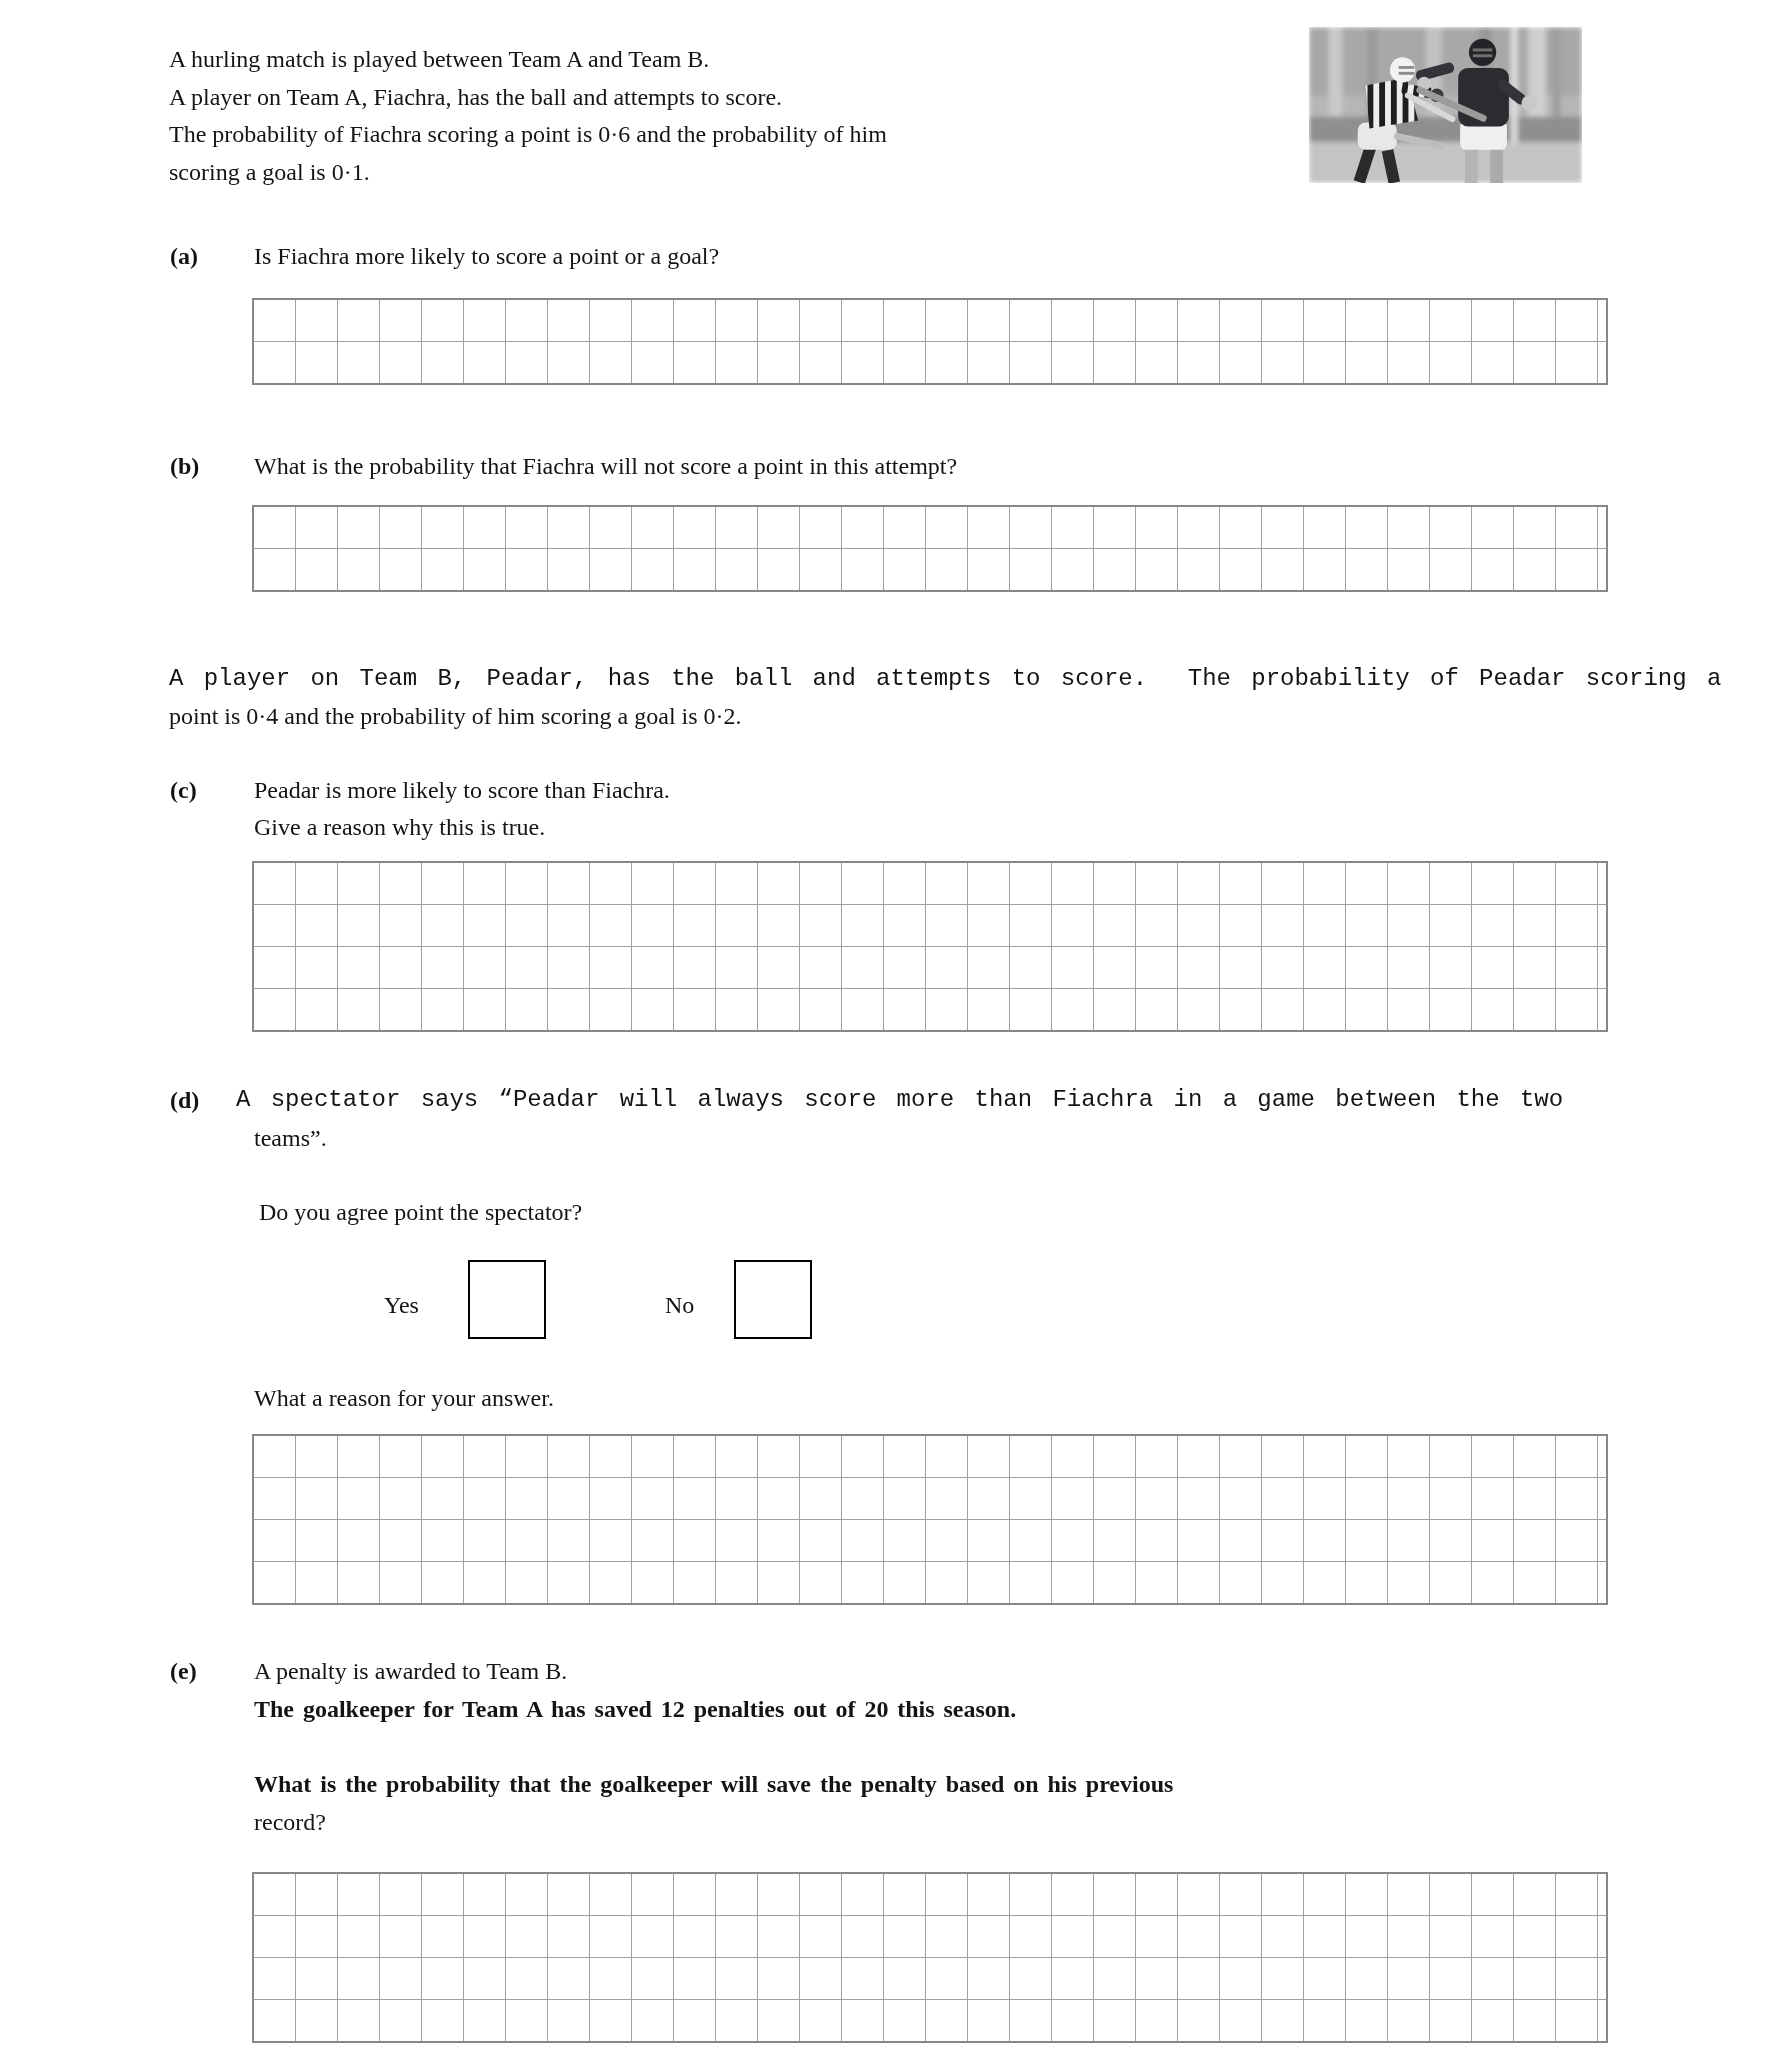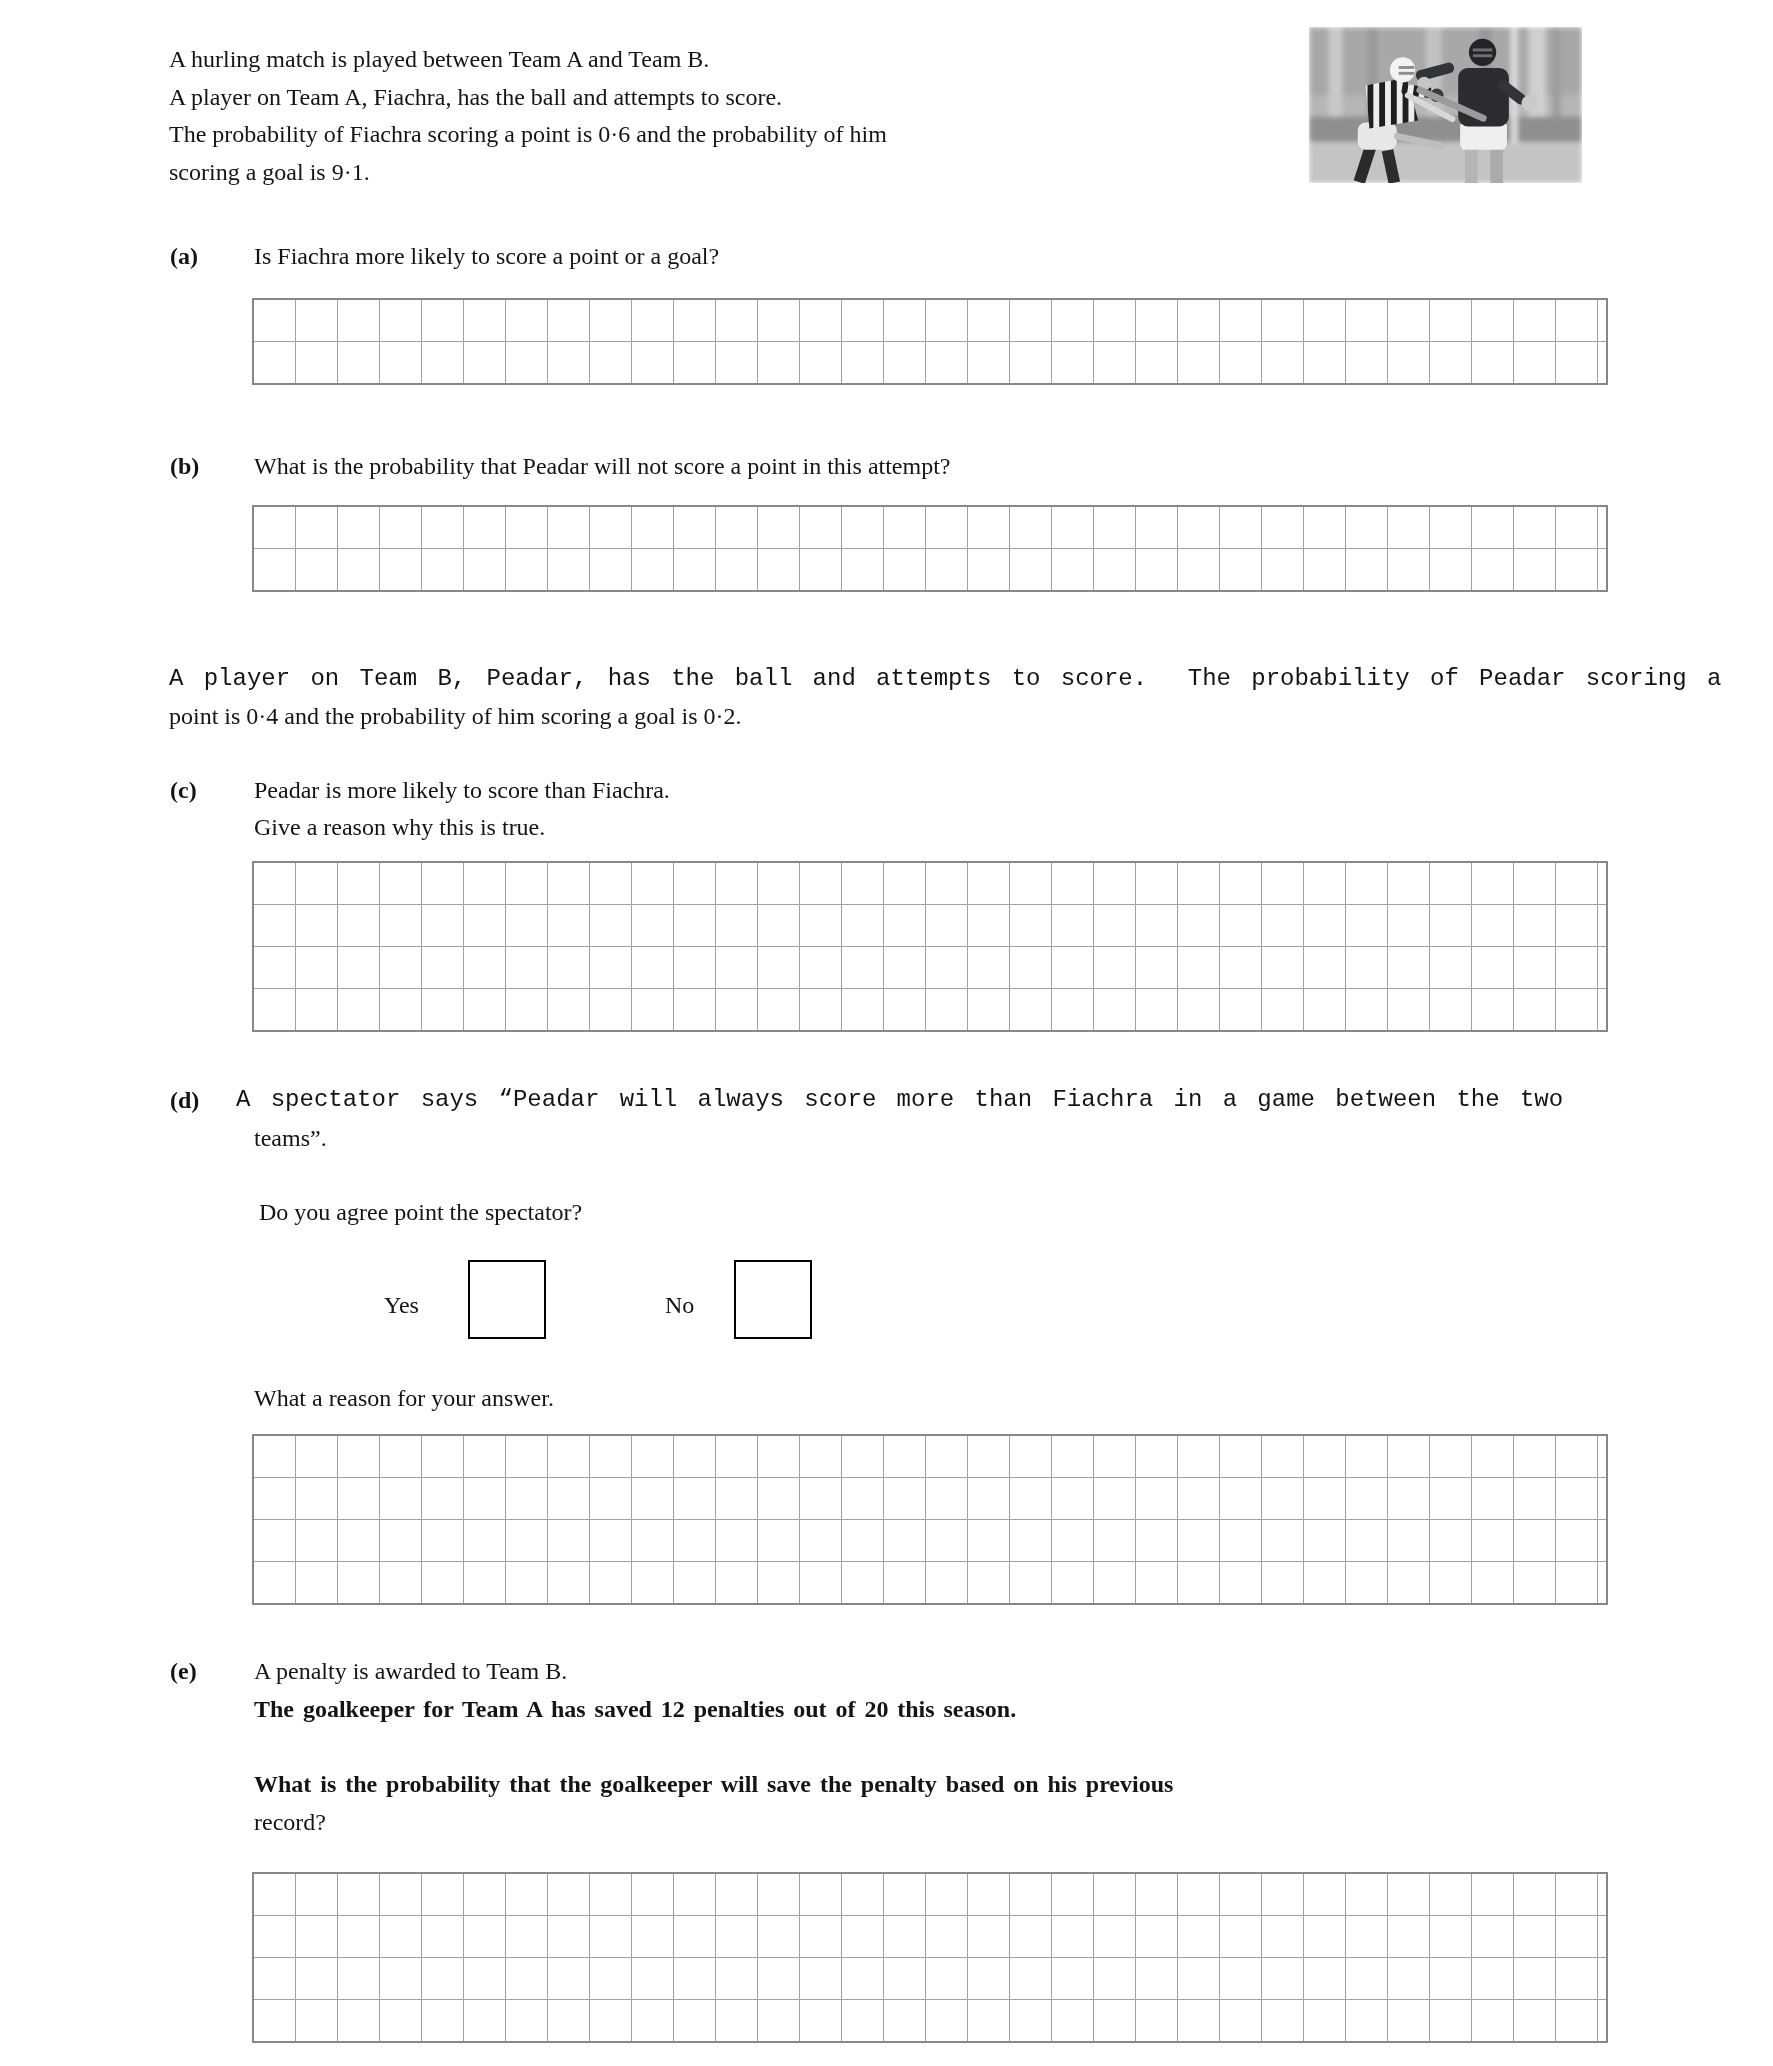--- a/index.html
+++ b/index.html
@@ -22,21 +22,21 @@
     position:absolute;width:74px;height:75px;border:2.9px solid #000;background:#fff;
   }
   .photo{position:absolute;left:1309px;top:27px;width:273px;height:156px;}
 </style>
 </head>
 <body>
 
 <div class="line" style="left:169px;top:45px">A hurling match is played between Team A and Team B.</div>
 <div class="line" style="left:169px;top:83px">A player on Team A, Fiachra, has the ball and attempts to score.</div>
 <div class="line" style="left:169px;top:120px">The probability of Fiachra scoring a point is 0·6 and the probability of him</div>
-<div class="line" style="left:169px;top:158px">scoring a goal is 9·1.</div>
+<div class="line" style="left:169px;top:158px">scoring a goal is 0·1.</div>
 
 <div class="photo">
   <svg width="273" height="156" viewBox="0 0 280 160" xmlns="http://www.w3.org/2000/svg">
     <defs>
       <filter id="bgblur" x="-10%" y="-10%" width="120%" height="120%">
           <feGaussianBlur stdDeviation="3"></feGaussianBlur>
         </filter>
       <pattern id="stripes" width="12" height="12" patternUnits="userSpaceOnUse">
         <rect width="12" height="12" fill="#ededed"></rect>
         <rect width="6" height="12" fill="#1f1f1f"></rect>
@@ -86,21 +86,21 @@
       <rect x="112" y="60" width="78" height="7" rx="3" fill="#9b9b9b" transform="rotate(24 112 60)"></rect>
     </g>
   </svg>
 </div>
 
 <div class="line bold" style="left:170px;top:242px">(a)</div>
 <div class="line" style="left:254px;top:242px">Is Fiachra more likely to score a point or a goal?</div>
 <div class="grid" style="top: 298px; width: 1356px; height: 87px;"></div>
 
 <div class="line bold" style="left:170px;top:452px">(b)</div>
-<div class="line" style="left:254px;top:452px">What is the probability that Peadar will not score a point in this attempt?</div>
+<div class="line" style="left:254px;top:452px">What is the probability that Fiachra will not score a point in this attempt?</div>
 <div class="grid" style="top: 505px; width: 1356px; height: 87px;"></div>
 
 <div class="line wide" style="left:169px;top:665px">A player on Team B, Peadar, has the ball and attempts to score.  The probability of Peadar scoring a</div>
 <div class="line" style="left:169px;top:702px">point is 0·4 and the probability of him scoring a goal is 0·2.</div>
 
 <div class="line bold" style="left:170px;top:776px">(c)</div>
 <div class="line" style="left:254px;top:776px">Peadar is more likely to score than Fiachra.</div>
 <div class="line" style="left:254px;top:813px">Give a reason why this is true.</div>
 <div class="grid" style="top: 861px; width: 1356px; height: 171px;"></div>
 

